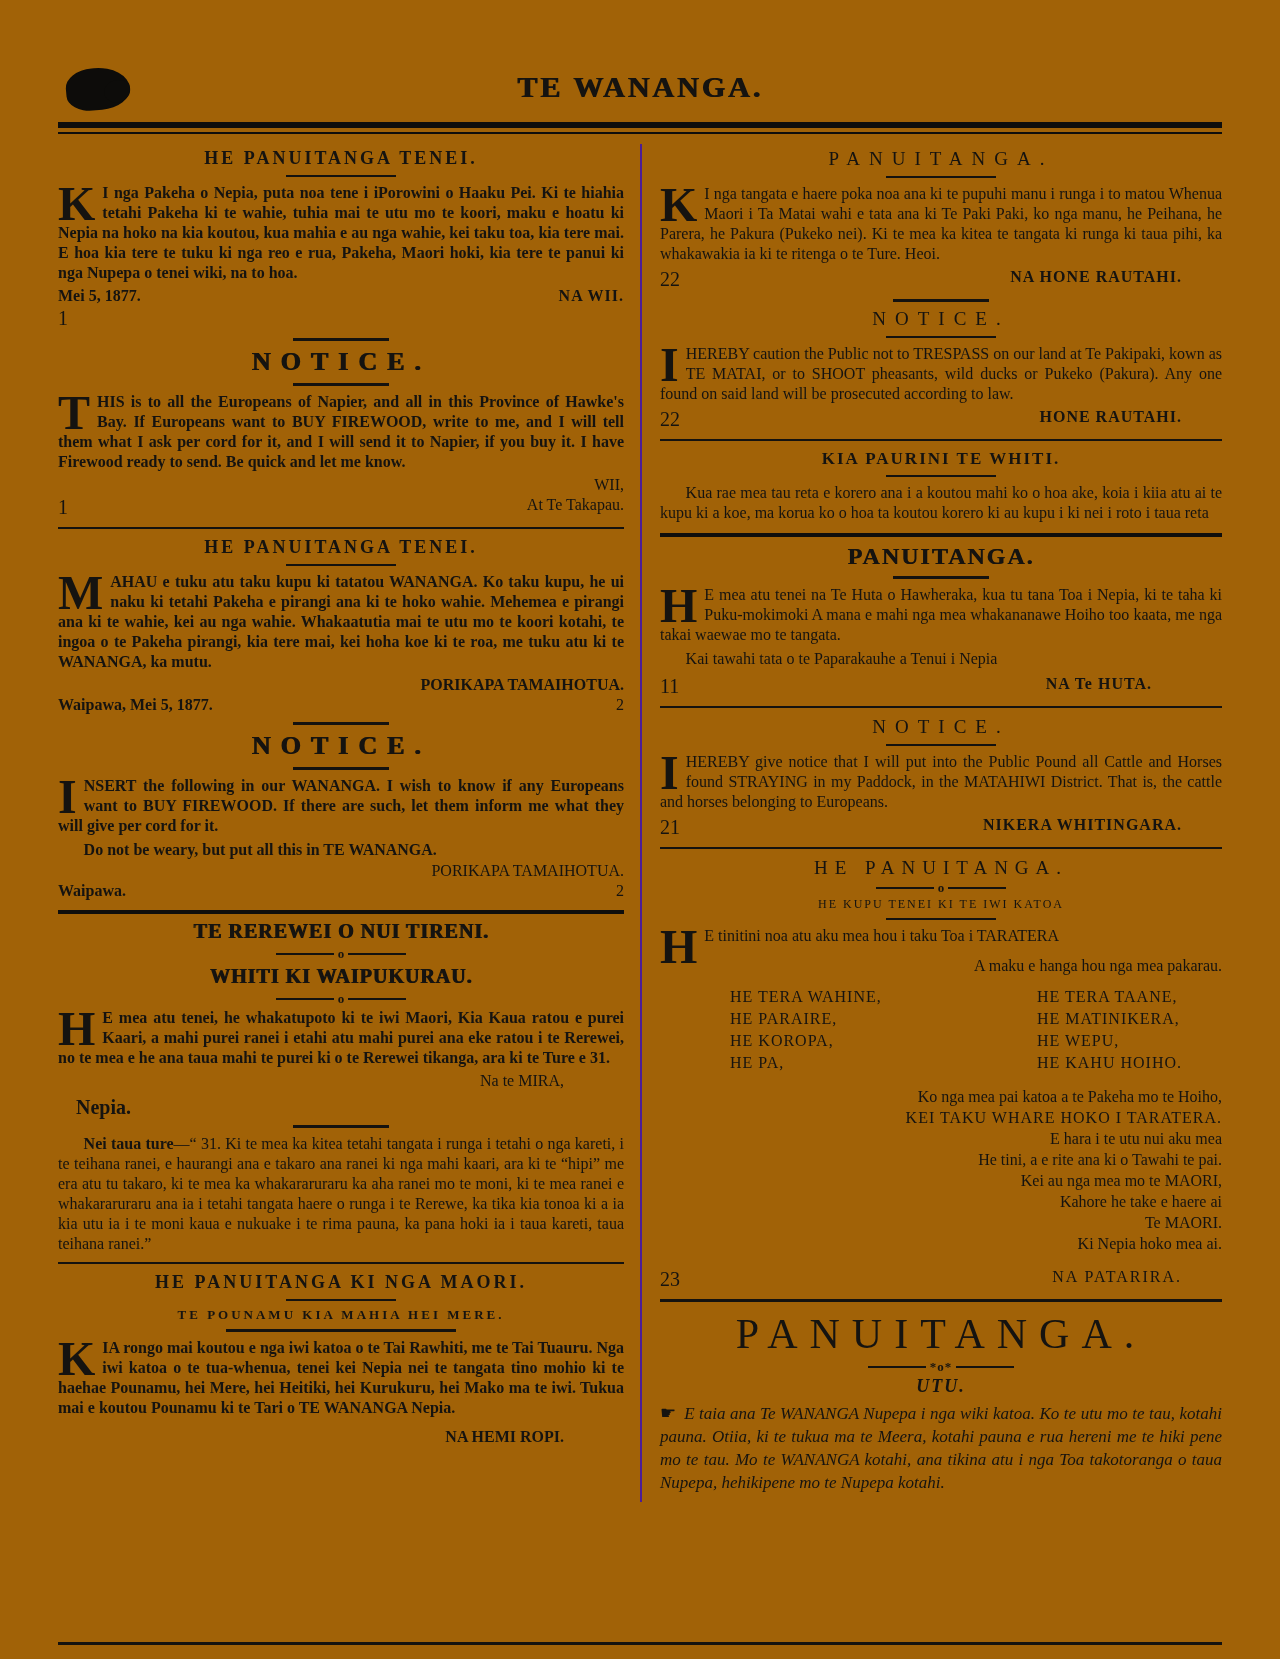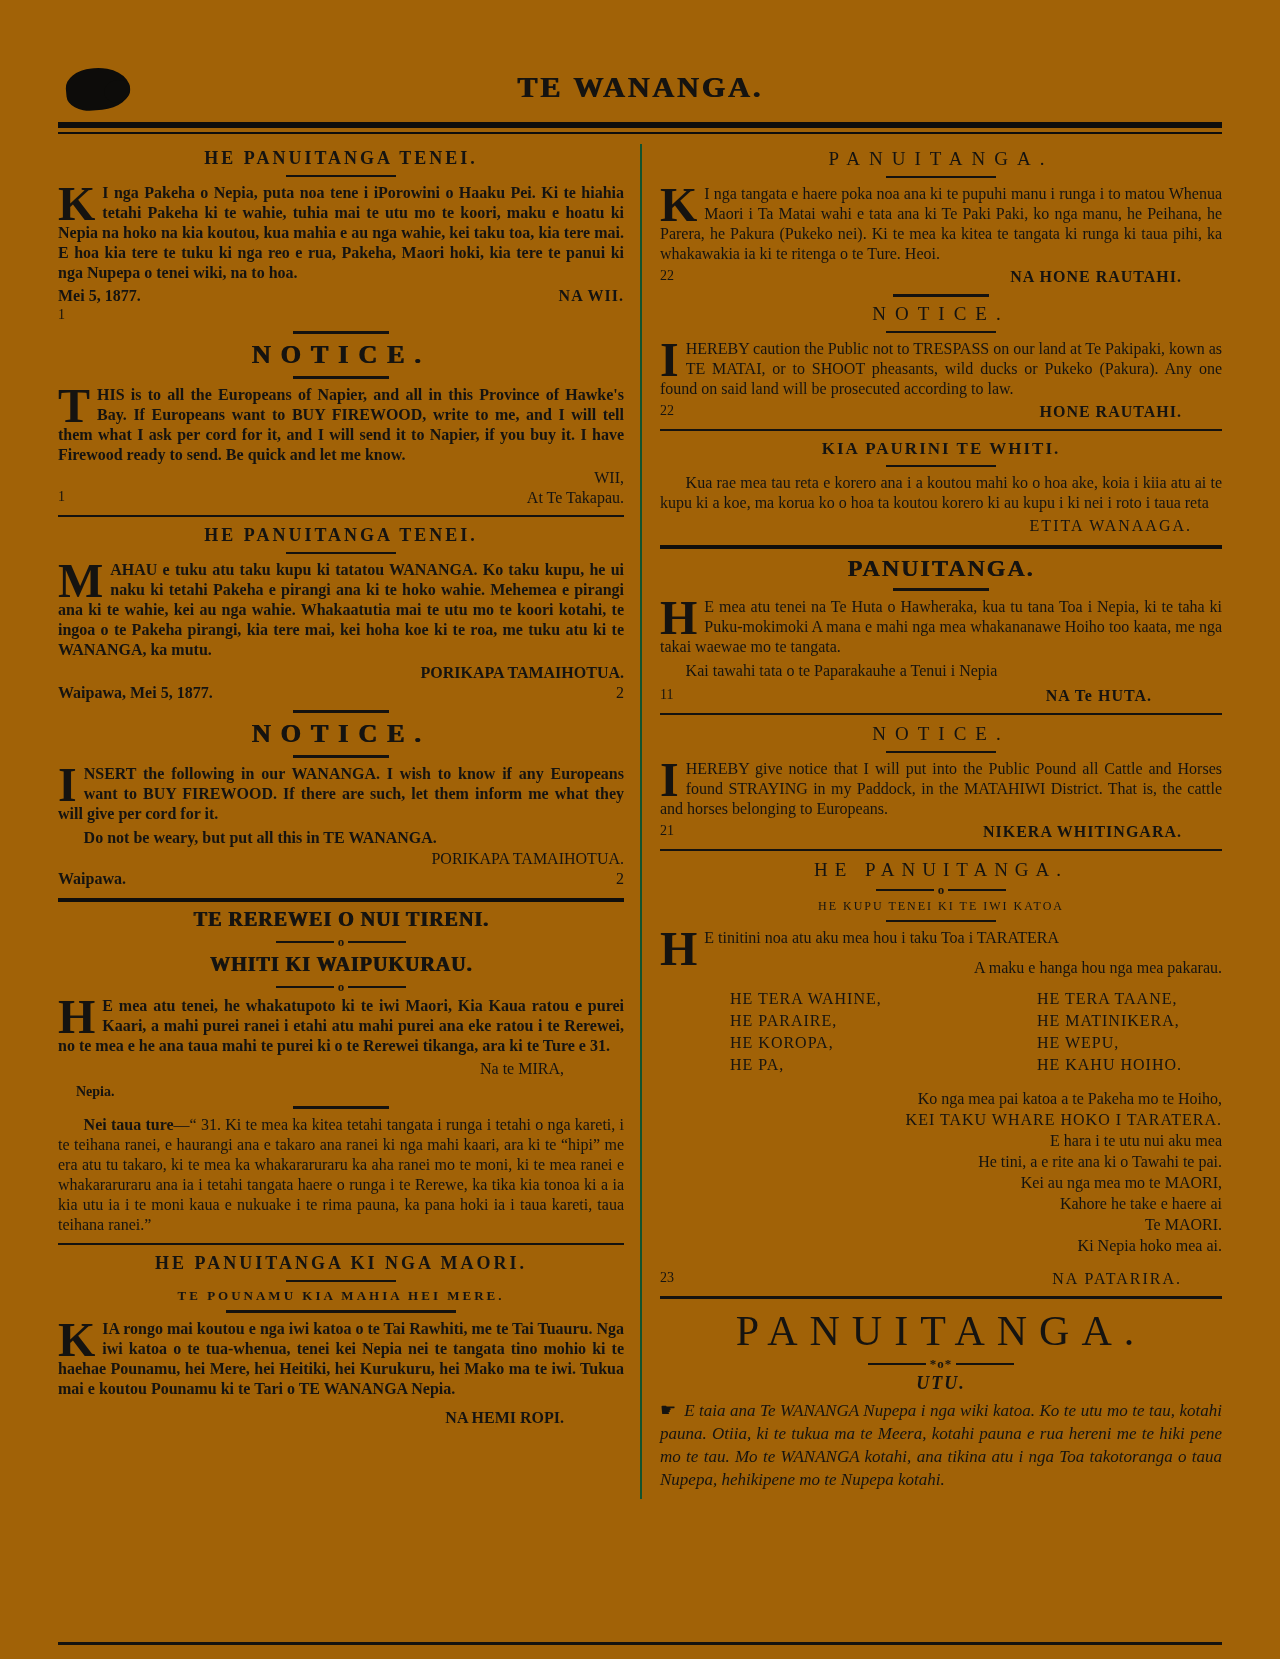--- a/index.html
+++ b/index.html
@@ -29,21 +29,21 @@
   .page-blot:after{
     content:"";position:absolute;left:38px;top:14px;width:26px;height:22px;
     background:#0d0c0a;border-radius:50% 40% 55% 45%;
   }
   .mast-rule-a{height:6px;background:#0f0e0c;margin-top:2px;}
   .mast-rule-b{height:2px;background:#0f0e0c;margin-top:4px;}
   
   .cols{display:flex;margin-top:10px;}
   .col{width:50%;box-sizing:border-box;}
   .col-left{padding-right:16px;}
-  .col-right{padding-left:18px;border-left:2px solid #14532d;}
+  .col-right{padding-left:18px;border-left:2px solid #4c1d95;}
   
   .sec{margin-bottom:8px;}
   .sec-head{
     margin:4px 0 2px 0;text-align:center;font-size:18px;font-weight:bold;
     letter-spacing:3px;
   }
   .sec-head.sp{letter-spacing:9px;font-weight:normal;font-size:19px;}
   .sec-head.fat{font-size:26px;letter-spacing:10px;text-shadow:1px 0 0 currentColor;}
   .sec-head.giant{font-size:20px;letter-spacing:1px;text-shadow:1px 0 0 currentColor;margin:6px 0;}
   .sec-head.huge{font-size:42px;letter-spacing:12px;font-weight:normal;margin:8px 0 2px 0;}
@@ -57,21 +57,21 @@
   .para.heavy{font-weight:bold;}
   .para.ind{text-indent:1.6em;}
   .dropcap{
     float:left;font-size:48px;line-height:38px;font-weight:bold;
     margin:2px 7px 0 0;
   }
   .sigrow{display:flex;justify-content:space-between;font-size:16px;margin:2px 0;}
   .sig{font-weight:bold;letter-spacing:1px;}
   .sig-line{text-align:right;font-size:16px;margin:2px 0;}
   .sig-line.b{font-weight:bold;}
-  .left-num{font-size:14px;}
+  .left-num{font-size:20px;}
   .center{text-align:right;}
   .orn{display:flex;align-items:center;justify-content:center;margin:4px 0;}
   .orn .l{width:58px;height:2px;background:#14120f;}
   .orn .o{font-size:13px;font-weight:bold;margin:0 4px;line-height:10px;}
   .orn.star .o{letter-spacing:1px;}
   .list2{display:flex;justify-content:space-between;padding:6px 40px 2px 70px;font-size:16px;line-height:22px;letter-spacing:1px;}
   .store-lines{font-size:16px;line-height:21px;}
   .store-lines .caps{letter-spacing:1px;}
   .utu-para{font-style:italic;font-size:17px;line-height:23px;text-align:justify;margin:4px 0;}
   .hand{font-family:"DejaVu Sans",sans-serif;font-style:normal;font-size:18px;margin-right:8px;}
@@ -196,21 +196,20 @@
           <span class="left-num">22</span>
           <span class="sig" style="padding-right:40px">HONE RAUTAHI.</span>
         </div>
       </section>
 
       <section class="sec">
         <div class="rule-full"></div>
         <h2 class="sec-head" style="letter-spacing:2px;font-size:17px">KIA PAURINI TE WHITI.</h2>
         <div class="sep thin"></div>
         <p class="para ind">Kua rae mea tau reta e korero ana i a koutou mahi ko o hoa ake, koia i kiia atu ai te kupu ki a koe, ma korua ko o hoa ta koutou korero ki au kupu i ki nei i roto i taua reta</p>
-        <div class="sig-line" style="letter-spacing:2px;padding-right:30px">ETITA WANAAGA.</div>
       </section>
 
       <section class="sec">
         <div class="rule-heavy"></div>
         <h2 class="sec-head boldmid">PANUITANGA.</h2>
         <div class="sep"></div>
         <p class="para"><span class="dropcap">H</span><span>E mea atu tenei na Te Huta o Hawheraka, kua tu tana Toa i Nepia, ki te taha ki Puku-mokimoki A mana e mahi nga mea whakananawe Hoiho too kaata, me nga takai waewae mo te tangata.</span></p>
         <p class="para ind" style="margin:0">Kai tawahi tata o te Paparakauhe a Tenui i Nepia</p>
         <div class="sigrow" style="margin-top:6px">
           <span class="left-num">11</span>

